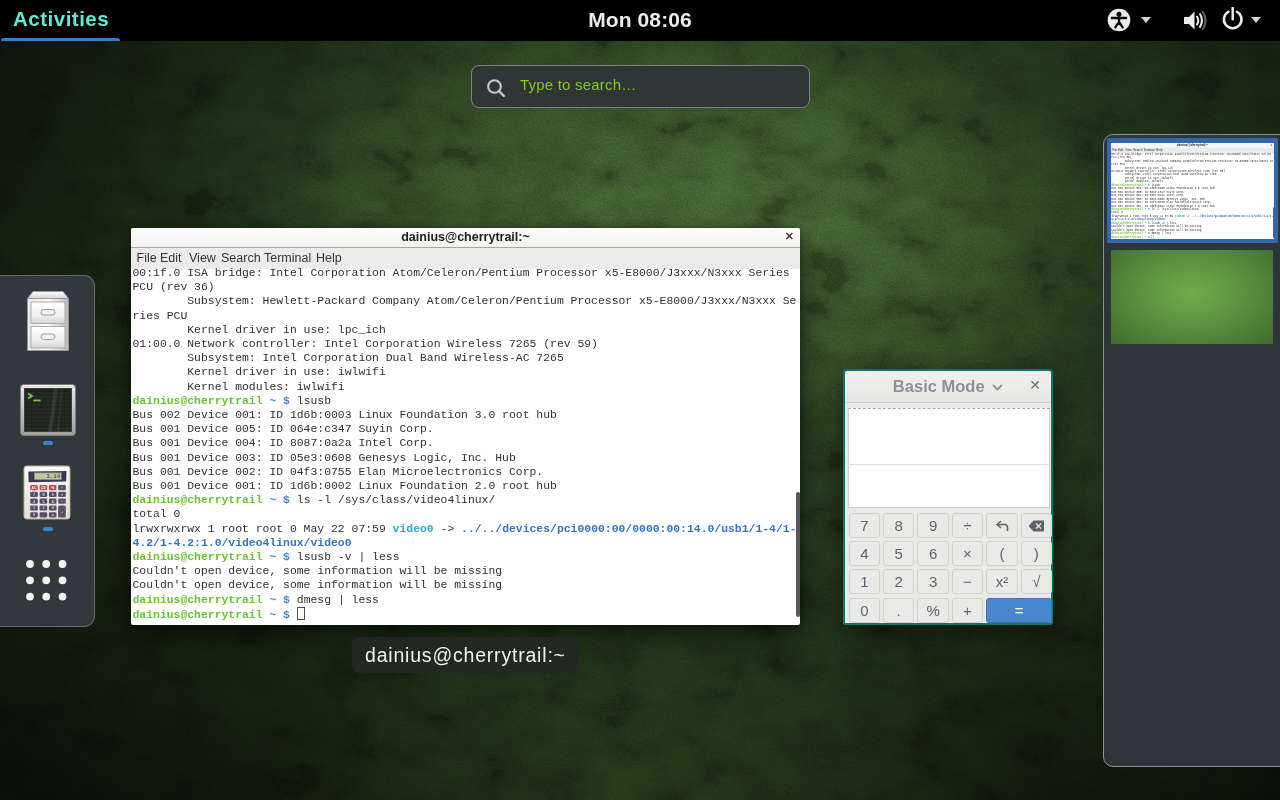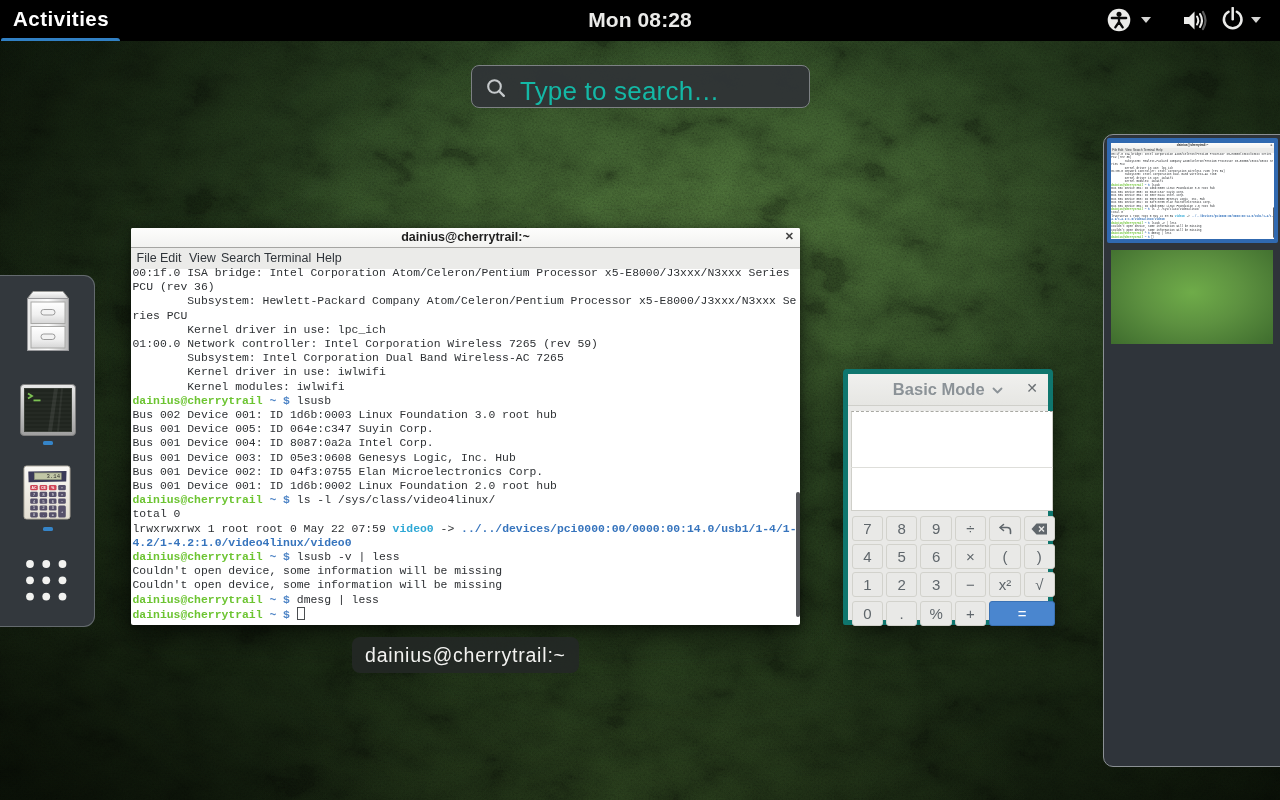--- a/index.html
+++ b/index.html
@@ -8,46 +8,46 @@
 background:
  linear-gradient(135deg, rgba(2,5,2,.45), rgba(0,0,0,0) 25%),
  radial-gradient(ellipse 600px 290px at 55% 29%, rgba(120,165,85,.29), rgba(0,0,0,0) 74%),
  radial-gradient(ellipse 520px 290px at 50% 102%, rgba(95,135,62,.18), rgba(0,0,0,0) 75%),
  radial-gradient(ellipse 880px 660px at 52% 38%, rgba(0,0,0,0) 34%, rgba(3,6,2,.46) 70%, rgba(2,4,1,.8) 102%),
  linear-gradient(#253a1d, #1f3017);
 }
 #noise{position:absolute;inset:0;opacity:.55;mix-blend-mode:overlay;}
 
 #topbar{position:absolute;left:0;top:0;width:1280px;height:41px;background:#000;color:#e8e8e6;}
-#activities{position:absolute;left:13px;top:7px;font-size:20.5px;font-weight:700;letter-spacing:.5px;color:#ffffff;}
+#activities{position:absolute;left:13px;top:7px;font-size:20.5px;font-weight:700;letter-spacing:.5px;color:#5eead4;}
 #act-under{position:absolute;left:1px;top:38px;width:119px;height:3px;background:#3180c4;border-radius:2px 3px 0 0;}
 #clock{position:absolute;left:0;width:1280px;text-align:center;top:8px;font-size:21px;font-weight:700;color:#ebebe9;letter-spacing:.1px;}
 .tri{position:absolute;width:0;height:0;border-left:5px solid transparent;border-right:5px solid transparent;border-top:6px solid #d5d5d3;}
 
 #search{position:absolute;left:471px;top:65px;width:339px;height:43px;box-sizing:border-box;background:rgba(48,52,54,.96);border:1px solid #7d8184;border-radius:8px;}
-#search .ph{position:absolute;left:48px;top:10px;font-size:26px;color:#14b8a6;letter-spacing:.2px;}
+#search .ph{position:absolute;left:48px;top:10px;font-size:15px;color:#84cc16;letter-spacing:.2px;}
 
 #dash{position:absolute;left:-2px;top:275px;width:97px;height:352px;box-sizing:border-box;background:#33383d;border:1px solid rgba(150,156,160,.5);border-radius:0 11px 11px 0;}
 .runind{position:absolute;width:10px;height:3.5px;border-radius:1.6px;background:#3584c8;}
 
 .termwin{position:absolute;left:131px;top:228px;width:669px;height:397px;background:#fff;border-radius:2px;box-shadow:0 10px 34px rgba(0,0,0,.55), 0 2px 8px rgba(0,0,0,.4);}
 .termwin .tbar{position:absolute;left:0;top:0;width:100%;height:19.5px;background:linear-gradient(#fdfdfc,#f2f2f0);border-bottom:1px solid #a5a5a2;border-radius:2px 2px 0 0;box-sizing:border-box;}
 .termwin .ttitle{position:absolute;width:100%;text-align:center;top:2px;font-size:12.5px;font-weight:700;color:#1d1d1d;}
 .termwin .tclose{position:absolute;right:6px;top:2px;font-size:11px;color:#444;font-weight:700;}
 .termwin .mbar{position:absolute;left:0;top:19.5px;width:100%;height:21.5px;background:#ebebe9;box-sizing:border-box;font-size:12.5px;color:#30353a;}
 .termwin .mbar span{position:absolute;top:3px;}
 .termwin pre{position:absolute;left:1.5px;top:37.9px;margin:0;font-family:"Liberation Mono",monospace;font-size:11.42px;line-height:14.2px;color:#2e3134;}
 .g{color:#6cc431;font-weight:700;}
 .bl{color:#4f85c6;font-weight:700;}
 .cy{color:#2ea8d5;font-weight:700;}
 .lk{color:#3674bd;font-weight:700;}
 .cur{display:inline-block;width:6px;height:11px;border:1px solid #4a4d50;vertical-align:-2px;}
 .termwin .sb{position:absolute;right:0.5px;top:264px;width:3.5px;height:125px;background:#54565a;border-radius:2px;}
 
-#calc{position:absolute;left:843px;top:369px;width:210px;height:256px;background:#e9e9e7;border:5px solid #0f766e;box-sizing:border-box;border-radius:4px 4px 2px 2px;box-shadow:0 8px 28px rgba(0,0,0,.5);}
+#calc{position:absolute;left:843px;top:369px;width:210px;height:256px;background:#e9e9e7;border:2px solid #0f766e;box-sizing:border-box;border-radius:4px 4px 2px 2px;box-shadow:0 8px 28px rgba(0,0,0,.5);}
 #calc .hbar{position:absolute;left:0;top:0;width:100%;height:32px;background:linear-gradient(#f0f0ee,#e6e6e3);border-bottom:1px solid #cfcfca;border-radius:4px 4px 0 0;box-sizing:border-box;}
 #calc .htitle{position:absolute;width:100%;text-align:center;top:6px;font-size:16.5px;font-weight:700;color:#8b9297;}
 #calc .hclose{position:absolute;right:10px;top:6px;font-size:14px;color:#6a6f73;}
 #calc .disp{position:absolute;left:3px;top:37px;width:202px;height:100px;background:#fff;border:1px solid #cfcfc9;border-top:1px dashed #a9a9a3;box-sizing:border-box;}
 #calc .dsep{position:absolute;left:3px;top:93px;width:202px;height:1px;background:#dededa;}
 #calc .btn{position:absolute;width:31.6px;height:25px;background:#e9e9e7;border:1px solid #d2d2cc;border-radius:3px;box-sizing:border-box;color:#5f666b;font-size:15px;text-align:center;line-height:23px;}
 #calc .beq{width:65.9px;background:#4a86cf;border-color:#3a72b5;color:#fff;}
 
 #wspanel{position:absolute;left:1103px;top:134px;width:180px;height:633px;box-sizing:border-box;background:#2f343a;border:1px solid #8b9094;border-radius:10px 0 0 10px;}
 #thumb1{position:absolute;left:2.5px;top:3px;width:171px;height:105px;background:#3069b0;border-radius:2px;}
@@ -205,21 +205,21 @@
         </div>
       </div>
     <div id="thumb2"></div>
   </div>
 
   <div class="wlabel" id="lab1" style="left:352px;letter-spacing:.8px;padding:0 13px;">dainius@cherrytrail:~</div>
 
   <div id="topbar">
     <div id="activities">Activities</div>
     <div id="act-under"></div>
-    <div id="clock">Mon 08:28</div>
+    <div id="clock">Mon 08:06</div>
     <svg style="position:absolute;left:1107px;top:8px" width="24" height="24" viewBox="0 0 24 24">
       <circle cx="12" cy="12" r="11.3" fill="#ebebe9"></circle>
       <circle cx="12" cy="6.2" r="2.5" fill="#0a0a0a"></circle>
       <path d="M4.9 10 L19.1 10" stroke="#0a0a0a" stroke-width="2.4" fill="none" stroke-linecap="round"></path>
       <path d="M12 9.5 L12 14.2 M12 14 L8.3 19.3 M12 14 L15.7 19.3" stroke="#0a0a0a" stroke-width="2.3" fill="none" stroke-linecap="round"></path>
     </svg>
     <div class="tri" style="left:1141px;top:17px"></div>
     <svg style="position:absolute;left:1183px;top:9px" width="26" height="23" viewBox="0 0 26 23">
       <path d="M1 8 L6 8 L11.5 2.5 L11.5 20.5 L6 15 L1 15 Z" fill="#ebebe9"></path>
       <path d="M14 7.5 Q16.5 11.5 14 15.5" stroke="#ebebe9" stroke-width="2" fill="none" stroke-linecap="round"></path>

